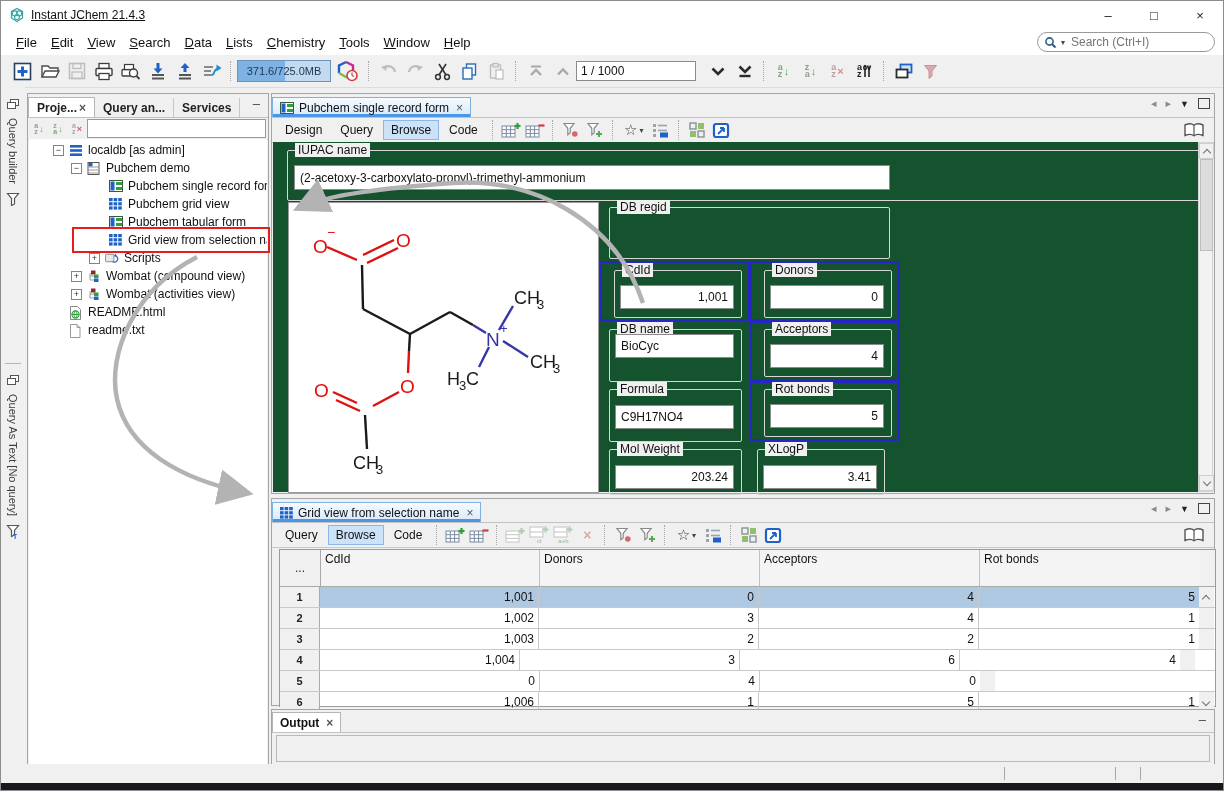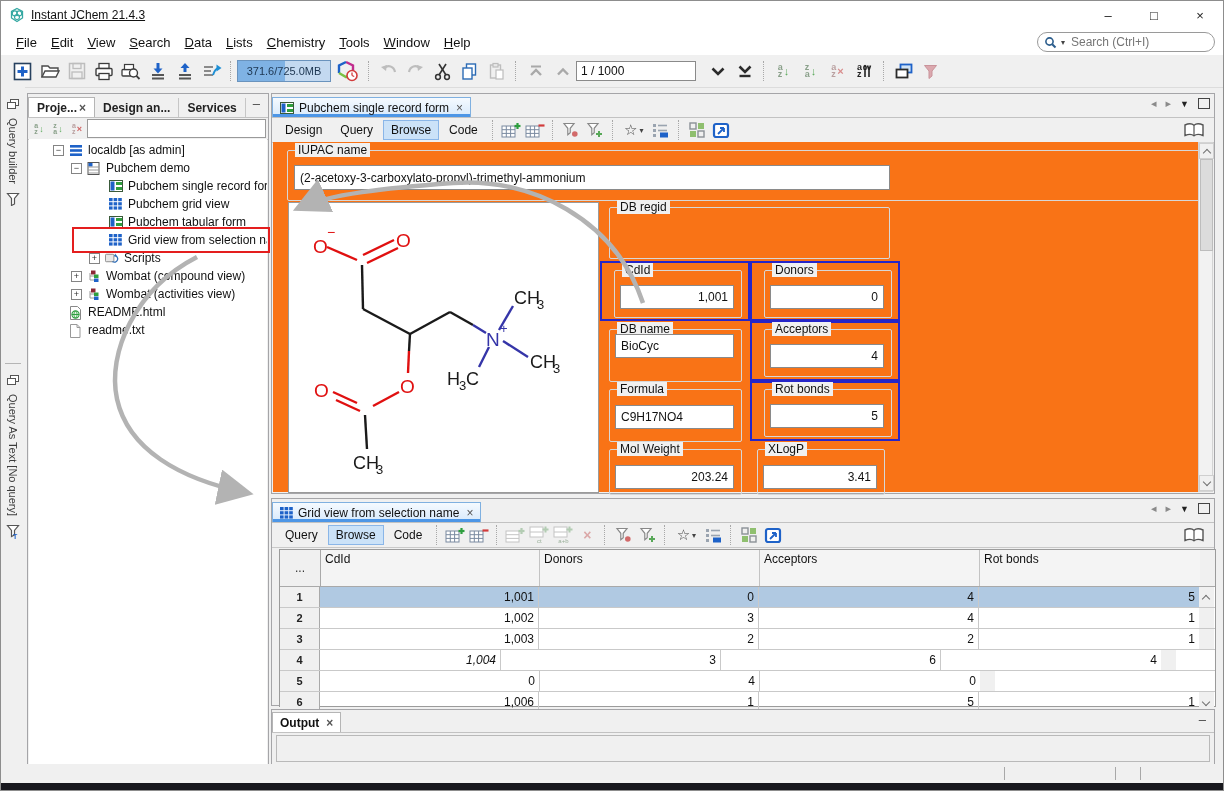--- a/index.html
+++ b/index.html
@@ -325,21 +325,21 @@
     </div>
   </div>
 
   <div class="panel" style="left:26px;top:92px;width:242px;height:673px;">
     <div class="tabrow">
       <span class="xtab active">
           <span>Proje...</span>
           <span class="tabclose">×</span>
         </span>
       <span class="xtab" style="font-weight:bold;">
-          <span>Design an...</span>
+          <span>Query an...</span>
         </span>
       <span class="xtab" style="font-weight:bold;">
           <span>Services</span>
         </span>
       <span style="position:absolute;right:8px;top:2px;font-size:13px;color:#444;">–</span>
     </div>
     <div class="filterbar">
       <span class="p-ico" style="width:18px;">
           <span class="azbox" style="color:#8aa08a;font-size:7px;line-height:5.5px;">
             <span>a</span>
@@ -606,21 +606,21 @@
           </svg>
         </span>
       <span class="p-ico" style="position:absolute;right:8px;">
           <svg width="22" height="16" viewBox="0 0 22 16">
             <path d="M2 3 C6 1.2 9.5 2 11 3.2 C12.5 2 16 1.2 20 3 V13.5 C16 11.8 12.5 12.5 11 13.8 C9.5 12.5 6 11.8 2 13.5 Z" fill="#fff" stroke="#555" stroke-width="1.4"></path>
             <line x1="11" y1="3.2" x2="11" y2="13.8" stroke="#555" stroke-width="1.2"></line>
           </svg>
         </span>
     </div>
 
-    <div class="abs" style="left:1px;right:1px;top:48px;bottom:1px;background:#f97316;">
+    <div class="abs" style="left:1px;right:1px;top:48px;bottom:1px;background:#14532d;">
 
       <div class="groupbox" style="left:14px;top:8px;width:916px;height:49px;">
         <span class="glabel">IUPAC name</span>
       </div>
       <div class="tfield" style="left:21px;top:23px;width:596px;height:25px;">(2-acetoxy-3-carboxylato-propyl)-trimethyl-ammonium</div>
 
       <div class="abs" style="left:15px;top:60px;width:309px;height:289px;background:#fff;border:1px solid #9b9b9b;">
         <svg width="307" height="287" viewBox="0 0 307 287">
 
           <line x1="73" y1="62" x2="74" y2="106" stroke="#1a1a1a" stroke-width="2.4"></line>
@@ -891,21 +891,21 @@
       <div class="grow">
         <div class="rowhead">3</div>
         <div class="gc" style="width:219px;">1,003</div>
         <div class="gc" style="width:220px;">2</div>
         <div class="gc" style="width:220px;">2</div>
         <div class="gc" style="width:220px;border-right:none;">1</div>
         <div class="gscol"></div>
       </div>
       <div class="grow">
         <div class="rowhead">4</div>
-        <div class="gc" style="width:181px;font-style:italic;">1,004</div>
+        <div class="gc" style="width:200px;">1,004</div>
         <div class="gc" style="width:220px;">3</div>
         <div class="gc" style="width:220px;">6</div>
         <div class="gc" style="width:220px;border-right:none;">4</div>
         <div class="gscol"></div>
       </div>
       <div class="grow">
         <div class="rowhead">5</div>
         <div class="gc" style="width:220px;">0</div>
         <div class="gc" style="width:220px;">4</div>
         <div class="gc" style="width:220px;border-right:none;">0</div>

